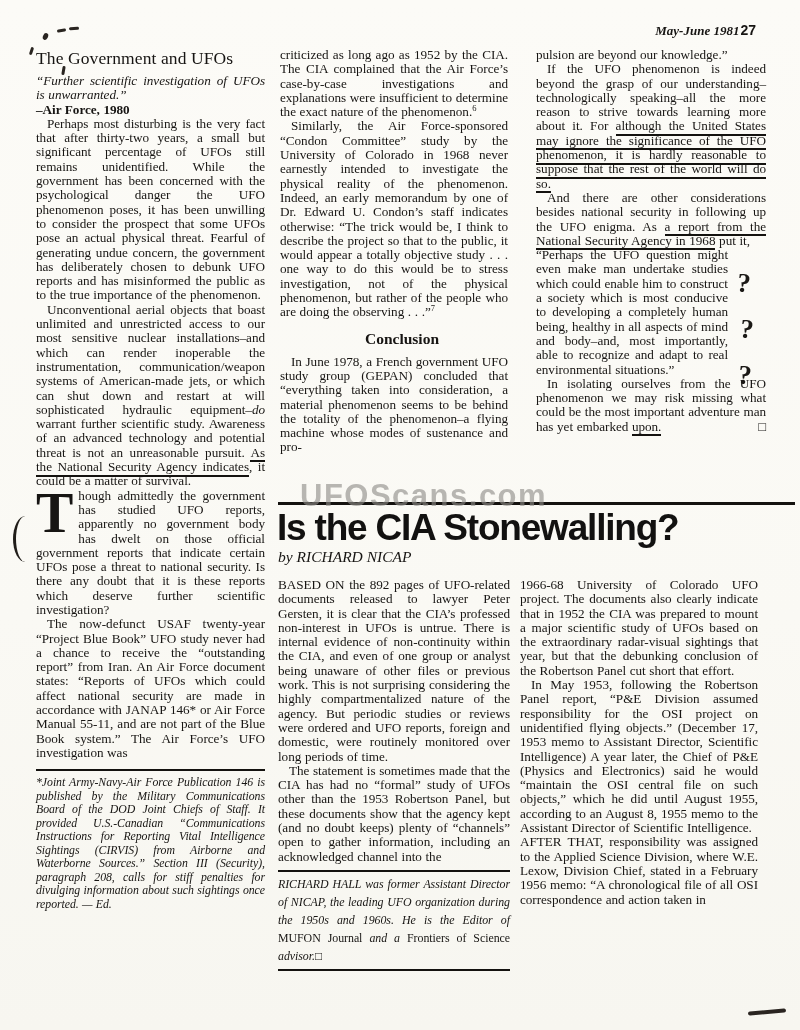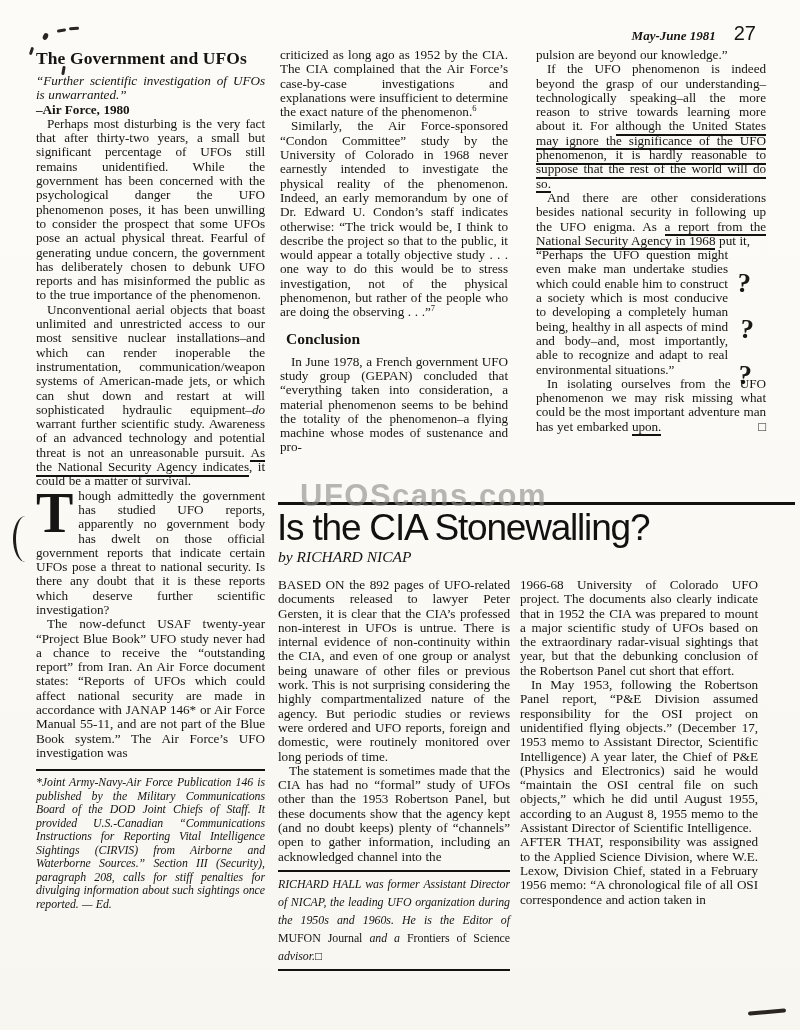--- a/index.html
+++ b/index.html
@@ -6,54 +6,54 @@
   .page {
     position:relative; width:800px; height:1030px;
     background:linear-gradient(180deg,#fcfbf7 0%, #faf9f4 60%, #f7f6f0 100%);
     font-family:"Liberation Serif", serif;
     color:#171513;
     overflow:hidden;
   }
   
   .pg-header { position:absolute; top:22px; right:44px; font-size:13px; white-space:nowrap; }
   .pg-header .issue { font-style:italic; font-weight:bold; }
-  .pg-header .pnum { font-weight:normal; font-size:20px; margin-left:18px; font-family:"Liberation Sans",sans-serif; }
+  .pg-header .pnum { font-weight:bold; font-size:14px; margin-left:1px; font-family:"Liberation Sans",sans-serif; }
 
   
   .col { position:absolute; top:48px; }
   .col p, .colb p {
     margin:0; text-align:justify;
     font-size:13.2px; line-height:14.3px;
     word-spacing:0.4px; letter-spacing:-0.05px;
   }
   .ind { text-indent:11px; }
   .col1 { left:36px;  width:229px; }
   .col2 { left:280px; width:228px; }
   .col3 { left:536px; width:230px; }
 
-  .art1-title { font-size:17.5px; font-weight:bold; margin:0 0 5px 0; letter-spacing:0.1px; white-space:nowrap; }
+  .art1-title { font-size:17.5px; font-weight:normal; margin:0 0 5px 0; letter-spacing:0.1px; white-space:nowrap; }
   .epigraph { font-style:italic; font-size:15px; line-height:17px; margin:0; text-align:left; }
   .attribution { text-align:right; font-size:11.5px; font-weight:bold; margin:4px 2px 10px 0; }
 
   .dropcap {
     float:left; font-weight:bold; font-size:56px; line-height:41px;
     margin:4px 6px 0 0; letter-spacing:-1px;
   }
   .sp { margin-top:5px; }
   .gap { margin-top:17px; }
   .u { border-bottom:2px solid #14120f; padding-bottom:0.5px; }
   .it { font-style:italic; }
   .sup { vertical-align:super; font-size:8.5px; line-height:0; }
 
   .footnote {
     border-top:2px solid #14120f; margin-top:9px; padding-top:5px;
   }
   .footnote p { font-style:italic; font-size:11.8px; line-height:13.5px; }
 
-  .subhead { font-size:15.5px; font-weight:bold; margin:10px 0 7px 6px; text-align:left; }
+  .subhead { font-size:15.5px; font-weight:bold; margin:10px 0 7px 16px; text-align:center; }
 
   .bquote { margin:6px 0 5px 34px; width:192px; }
   .endhost { position:relative; }
   .end-marker { position:absolute; right:0; bottom:1px; font-size:13px; line-height:13px; }
 
   
   .qmark {
     position:absolute; font-size:27px; font-weight:bold; color:#1b1916;
     transform:rotate(7deg); font-family:"Liberation Serif",serif;
   }
@@ -66,21 +66,21 @@
   .m2 { left:57px; top:29px;  width:9px;  height:3px; border-radius:2px; transform:rotate(-8deg); }
   .m3 { left:69px; top:27px;  width:10px; height:3px; border-radius:2px; transform:rotate(-4deg); }
   .m4 { left:30px; top:47px;  width:3px;  height:8px; border-radius:2px; transform:rotate(18deg); }
   .m5 { left:62px; top:66px;  width:3px;  height:9px; border-radius:2px; transform:rotate(10deg); }
   .m6 { left:748px; top:1010px; width:38px; height:4px; border-radius:2px; transform:rotate(-5deg); }
 
   
   .art2-rule { position:absolute; left:278px; top:502px; width:517px; height:2.5px; background:#14120f; }
   .headline {
     position:absolute; left:277px; top:507px; margin:0;
-    font-family:"Liberation Sans",sans-serif; font-weight:normal;
+    font-family:"Liberation Sans",sans-serif; font-weight:bold;
     font-size:37px; letter-spacing:-1.2px; color:#121110; white-space:nowrap;
   }
   .watermark {
     position:absolute; left:300px; top:478px;
     font-family:"Liberation Sans",sans-serif; font-weight:bold;
     font-size:31px; letter-spacing:1.5px; color:#8f8d89; opacity:0.62; white-space:nowrap;
   }
   .byline { position:absolute; left:278px; top:548px; margin:0; font-style:italic; font-size:15.5px; }
 
   .colb { position:absolute; top:578px; }

